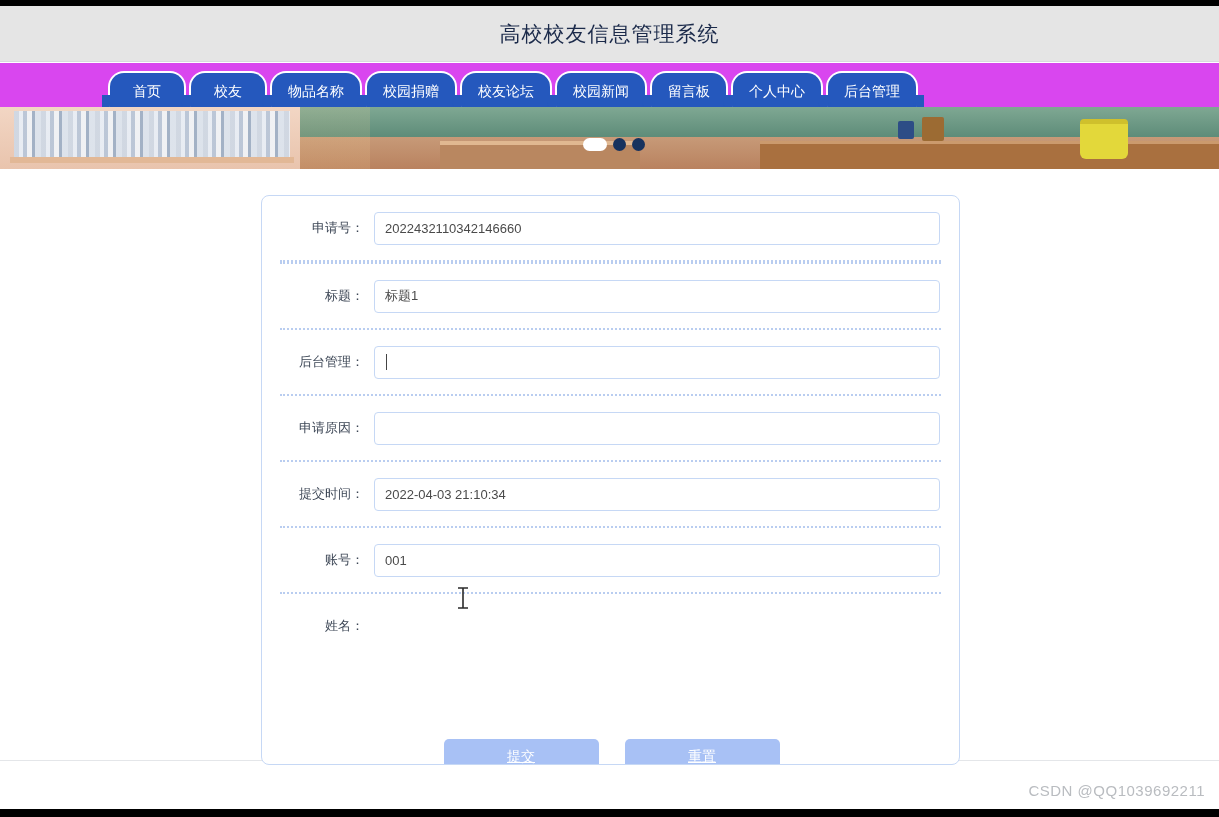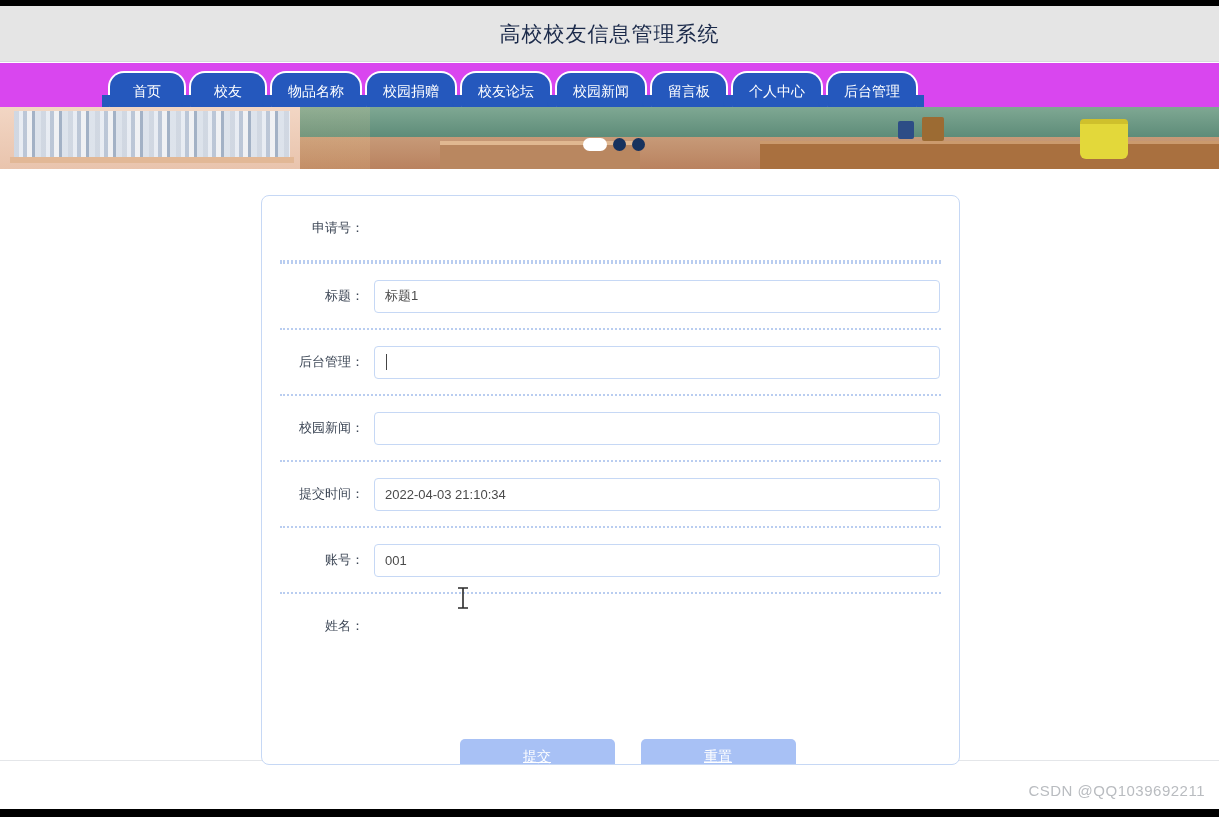--- a/index.html
+++ b/index.html
@@ -209,21 +209,21 @@
   .mouse-cursor {
     position: absolute;
     left: 456px; top: 418px;
     width: 14px; height: 22px;
     z-index: 20;
     pointer-events: none;
   }
 
   .actions {
     position: absolute;
-    left: 16px; top: 543px;
+    left: 0; top: 543px;
     width: 699px;
     display: flex;
     justify-content: center;
     gap: 26px;
   }
   .btn {
     width: 155px; height: 36px;
     background: #a8c1f5;
     border: none;
     border-radius: 5px;
@@ -305,40 +305,43 @@
       <div class="dot active"></div>
       <div class="dot"></div>
       <div class="dot"></div>
     </div>
 
   <div class="content">
 
     <div class="form-card" id="form-card">
       <div class="form-row">
           <div class="label">申请号：</div>
+          <div class="field">
+            <span>2022432110342146660</span>
+          </div>
         </div>
         <div class="divider"></div>
         <div class="divider"></div>
         <div class="form-row">
           <div class="label">标题：</div>
           <div class="field">
             <span>标题1</span>
           </div>
         </div>
         <div class="divider"></div>
         <div class="form-row">
           <div class="label">后台管理：</div>
           <div class="field">
             <span></span>
             <span class="caret"></span>
           </div>
         </div>
         <div class="divider"></div>
         <div class="form-row">
-          <div class="label">校园新闻：</div>
+          <div class="label">申请原因：</div>
           <div class="field">
             <span></span>
           </div>
         </div>
         <div class="divider"></div>
         <div class="form-row">
           <div class="label">提交时间：</div>
           <div class="field">
             <span>2022-04-03 21:10:34</span>
           </div>

